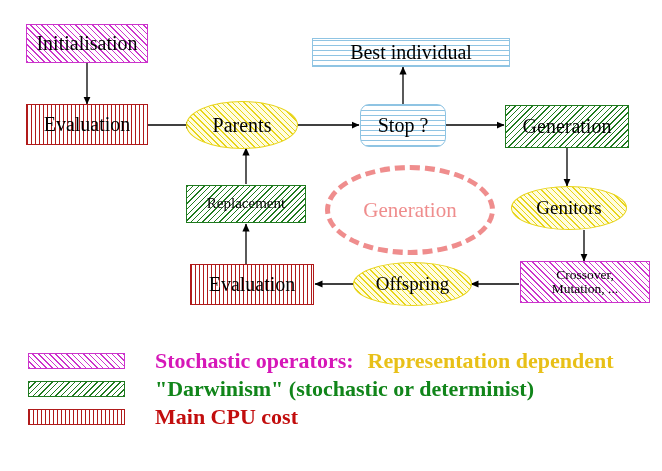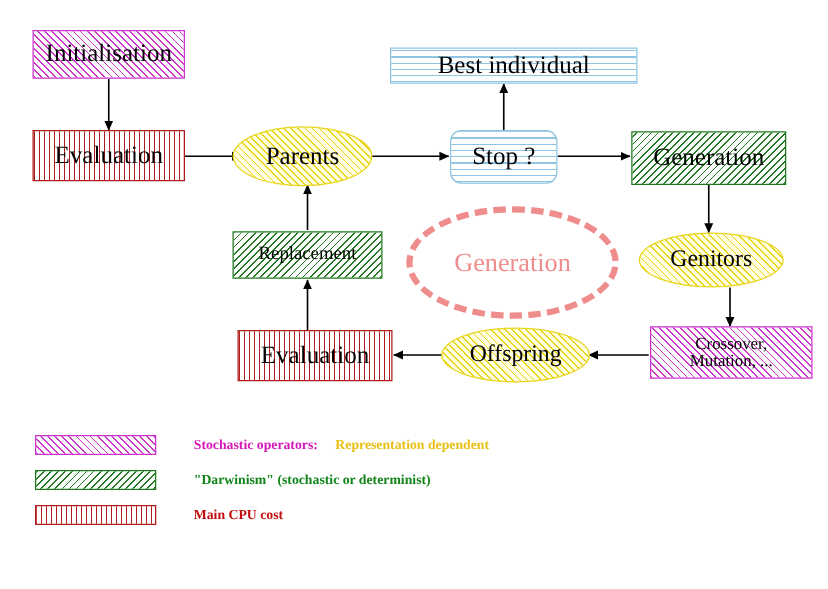--- a/index.html
+++ b/index.html
@@ -65,21 +65,21 @@
     color:#ef8d8d;
     font-family:"Liberation Serif", serif;
     box-sizing:border-box;
     z-index:2;
   }
 
   
   #legend{position:absolute;left:0;top:338px;width:662px;height:120px;z-index:5;}
   .legend-row{position:absolute;left:28px;display:flex;align-items:center;}
   .legend-swatch{width:97px;height:16px;box-sizing:border-box;flex:0 0 auto;}
-  .legend-text{margin-left:30px;white-space:nowrap;font-size:11px;
+  .legend-text{margin-left:30px;white-space:nowrap;font-size:22px;
     font-family:"Liberation Serif", serif;font-weight:bold;}
   .lt-magenta{color:#d617b8;}
   .lt-gold{color:#e8c018;}
   .lt-green{color:#11851a;}
   .lt-red{color:#c20d0d;}
   .lt-blue{color:#93c4e6;}
 
   svg#wires{position:absolute;left:0;top:0;width:662px;height:471px;z-index:3;
     pointer-events:none;}
 </style>

